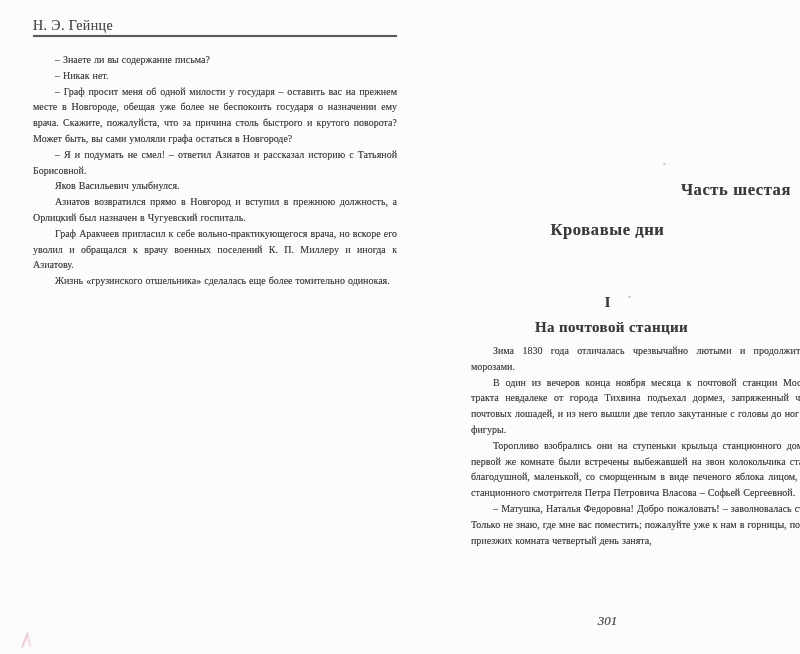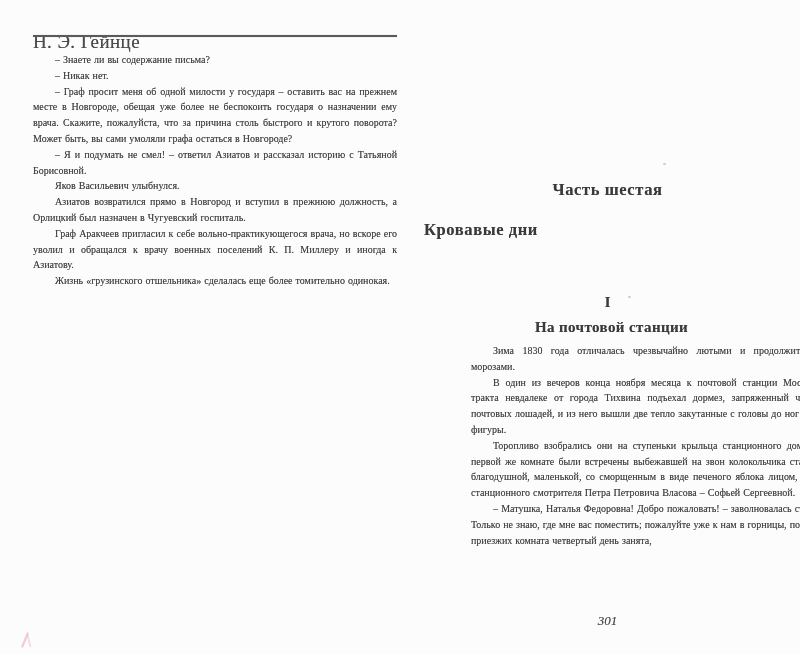--- a/index.html
+++ b/index.html
@@ -25,22 +25,22 @@
   .page-left {
     position: absolute;
     left: 33px;
     top: 0;
     width: 364px;
     height: 654px;
   }
   .running-header {
     position: absolute;
     left: 0;
-    top: 31px;
-    font-size: 19px;
+    top: 18px;
+    font-size: 14px;
     letter-spacing: 0.4px;
     color: #4a4a4a;
   }
   .header-rule {
     position: absolute;
     left: 0;
     top: 35px;
     width: 364px;
     height: 2px;
     background: #5a5a5a;
@@ -67,31 +67,32 @@
     left: 424px;
     top: 0;
     width: 367px;
     height: 654px;
   }
   .part-title {
     position: absolute;
     top: 180px;
     width: 100%;
     margin: 0;
-    text-align: center;
+    text-align: right;
     font-size: 16.5px;
     font-weight: bold;
     letter-spacing: 0.6px;
     color: #3a3a3a;
   }
   .part-subtitle {
     position: absolute;
     top: 220px;
     width: 100%;
     margin: 0;
+    text-align: center;
     font-size: 16.5px;
     font-weight: bold;
     letter-spacing: 0.6px;
     color: #3a3a3a;
   }
   .chapter-number {
     position: absolute;
     top: 294px;
     width: 100%;
     text-align: center;

